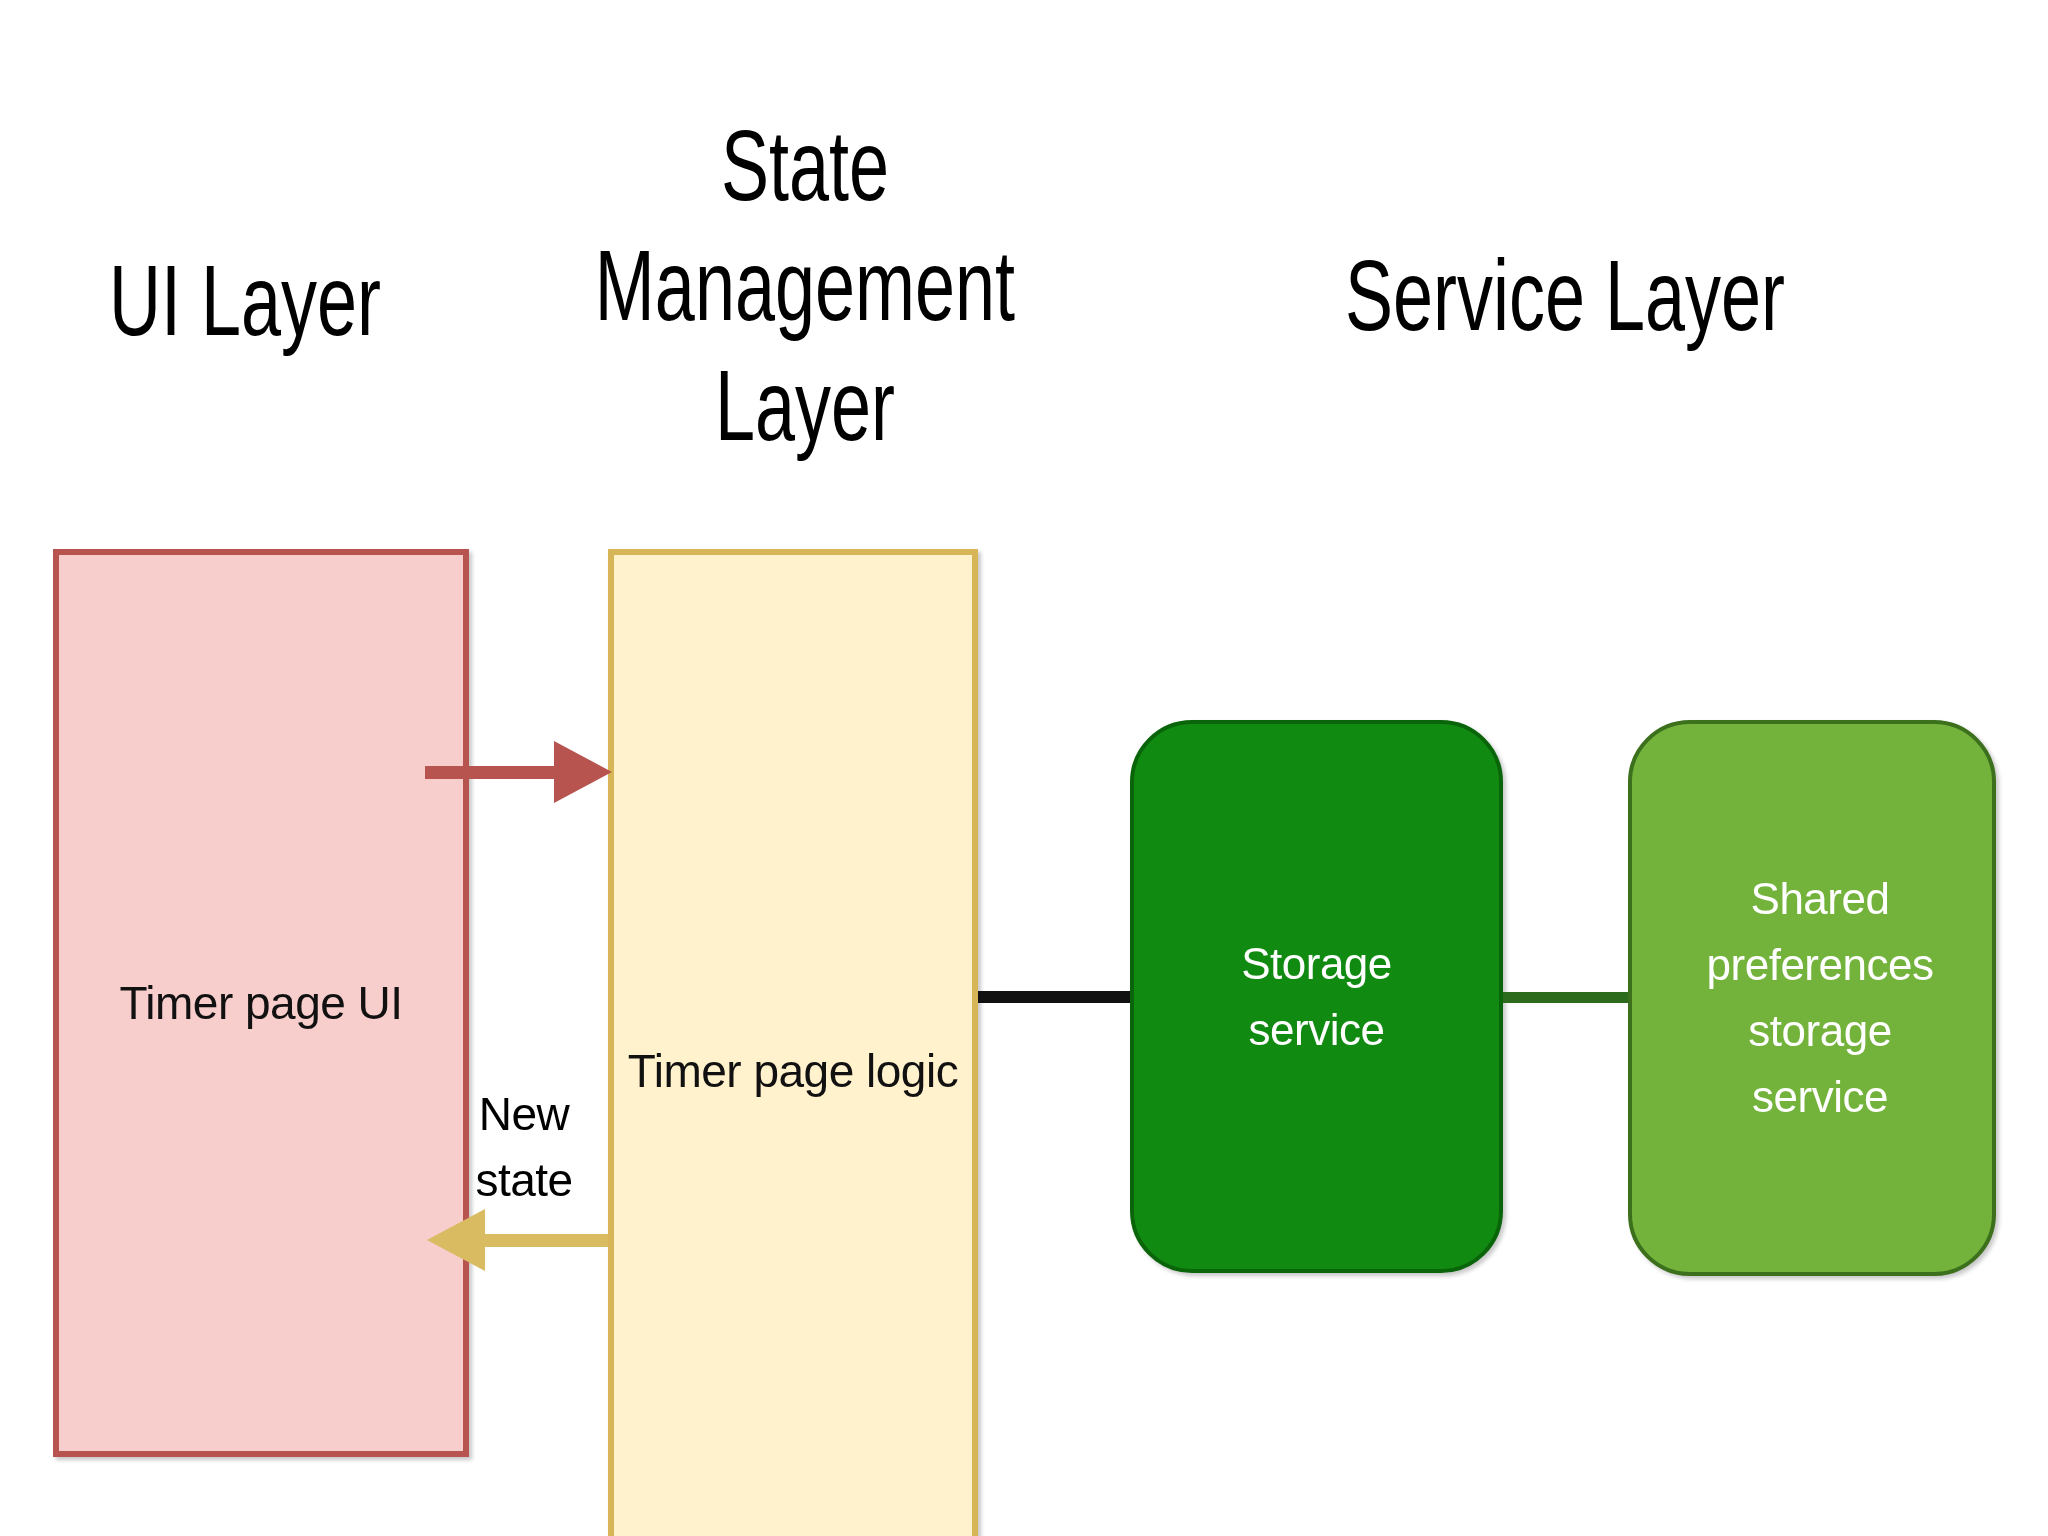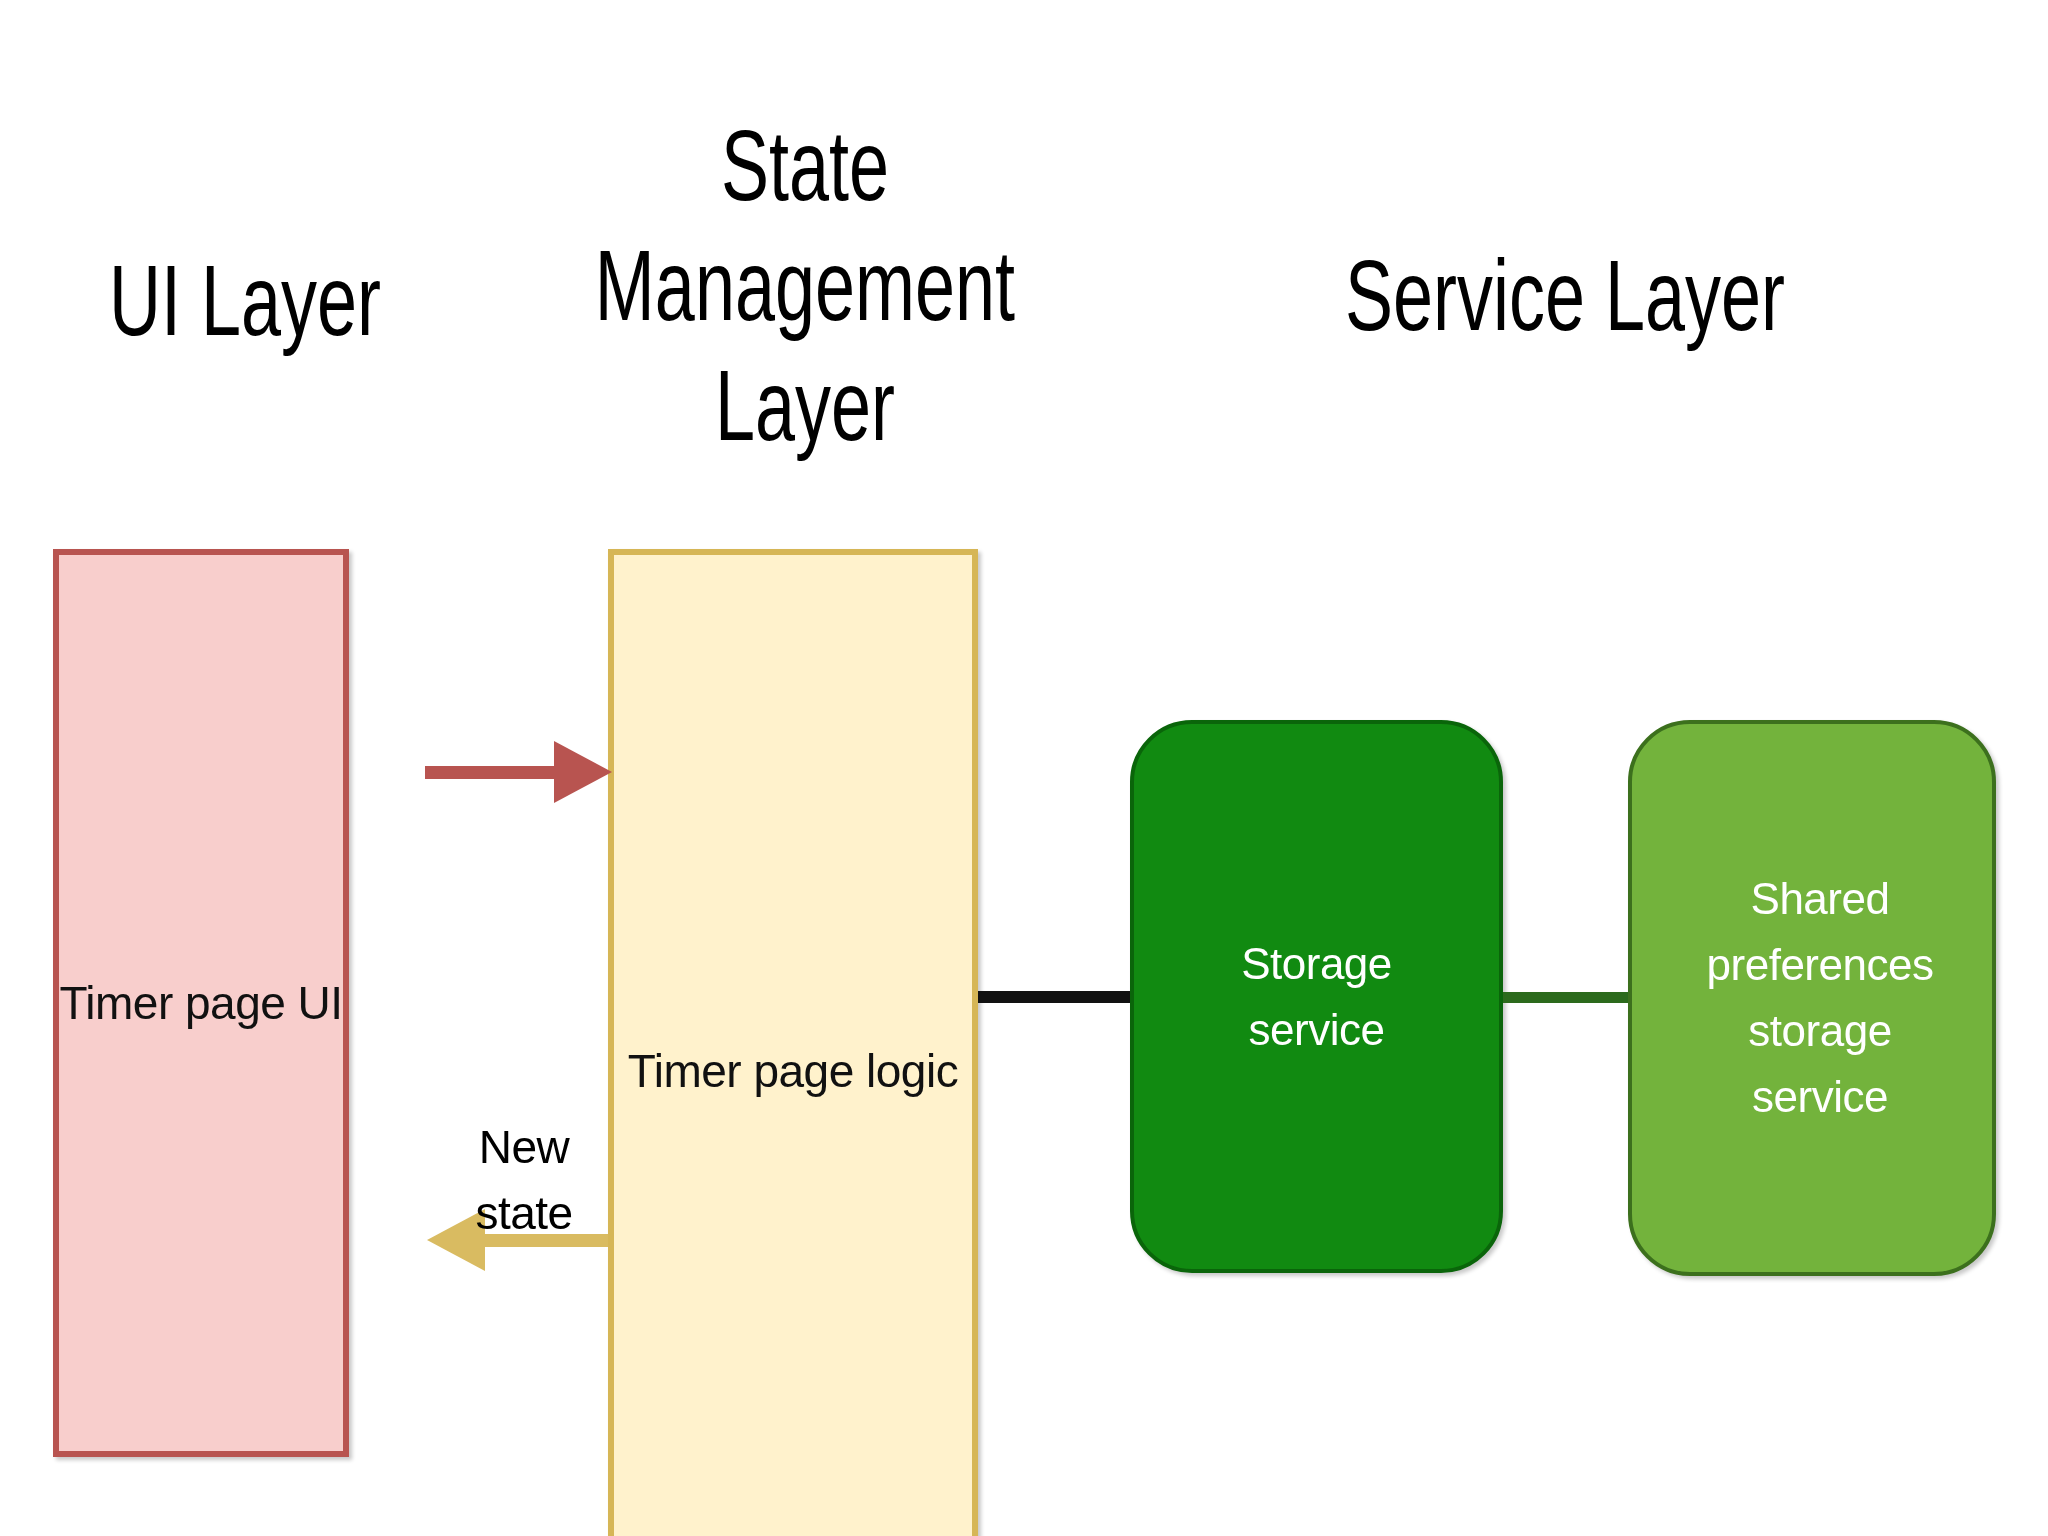--- a/index.html
+++ b/index.html
@@ -28,21 +28,21 @@
     transform:scaleX(0.72);transform-origin:50% 50%;
     white-space:nowrap;
   }
   .node{
     position:absolute;display:flex;align-items:center;justify-content:center;
     box-sizing:border-box;text-align:center;
     box-shadow:3px 3px 4px rgba(0,0,0,0.22);
   }
   .node.rect{border-width:6px;border-style:solid;}
   .node.rounded{border-width:4px;border-style:solid;border-radius:62px;}
-  #timer-page-ui{left:53px;top:549px;width:296px;height:908px;
+  #timer-page-ui{left:53px;top:549px;width:416px;height:908px;
     background:var(--ui-box-fill);border-color:var(--ui-box-stroke);text-align:center;}
   #timer-page-logic{left:608px;top:549px;width:370px;height:1044px;
     background:var(--logic-box-fill);border-color:var(--logic-box-stroke);}
   #storage-service{left:1130px;top:720px;width:373px;height:553px;
     background:var(--storage-box-fill);border-color:var(--storage-box-stroke);}
   #shared-preferences{left:1628px;top:720px;width:368px;height:556px;
     background:var(--shared-box-fill);border-color:var(--shared-box-stroke);padding-left:16px;}
   .node-label{font-size:46px;line-height:66px;letter-spacing:-0.5px;}
   .node-label.dark{color:var(--box-label-dark);}
   .node-label.light{color:var(--box-label-light);font-size:44px;}
@@ -57,21 +57,21 @@
     border-top:31px solid transparent;border-bottom:31px solid transparent;
     border-right:58px solid var(--new-state-arrow);}
   #logic-storage-line{left:978px;top:991px;width:152px;height:12px;background:var(--logic-storage-line);}
   #storage-shared-line{left:1503px;top:992px;width:125px;height:11px;background:var(--storage-shared-line);}
   .edge-label{
     position:absolute;width:300px;text-align:center;
     font-size:46px;line-height:66px;color:var(--heading-text);
     letter-spacing:-0.5px;
   }
   #event-label{left:377px;top:694px;}
-  #new-state-label{left:374px;top:1081px;margin-top:33px;}
+  #new-state-label{left:374px;top:1081px;}
   .edge-label span{display:block;}
 </style>
 </head>
 <body>
 
 <div id="canvas">
 
   <div class="layer-heading" style="left:-255px;top:240px;">
     <span>UI Layer</span>
   </div>

